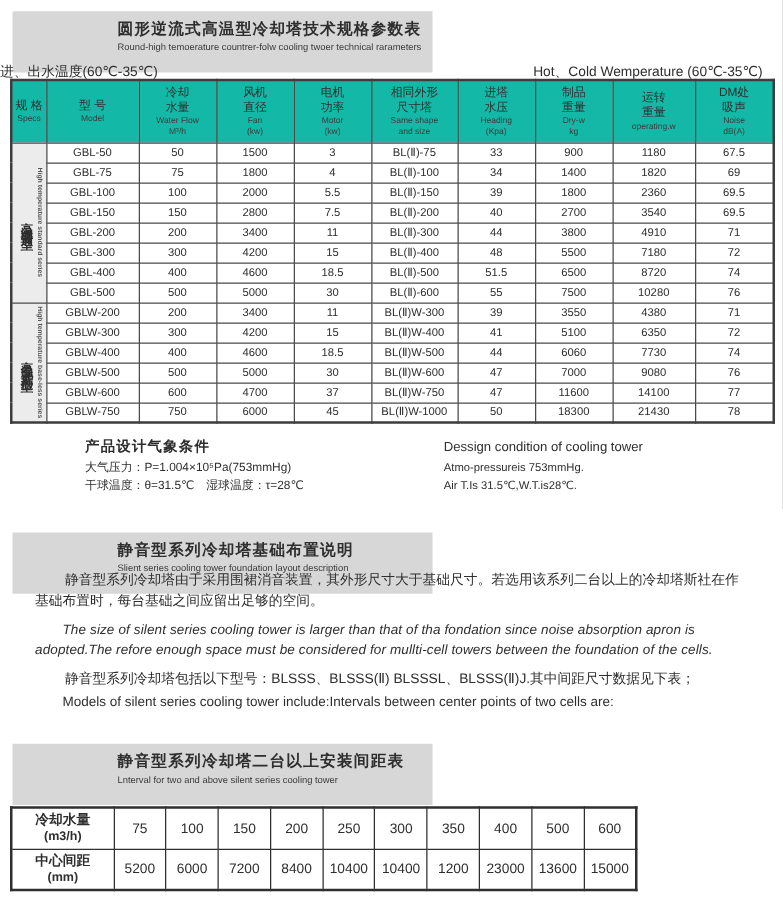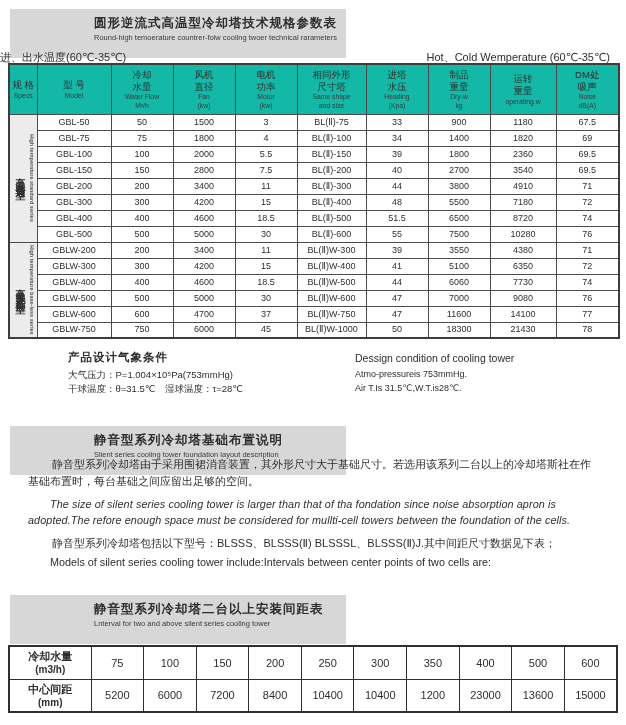--- a/index.html
+++ b/index.html
@@ -38,21 +38,21 @@
 
   
   .paras { position:absolute; top:456px; left:28px; width:572px; }
   .paras p { margin:0; }
   .p1 { font-size:11px; line-height:1.5; text-indent:24px; margin-bottom:7px !important; }
   .p2 { font-size:10.8px; line-height:1.5; text-indent:22px; margin-bottom:7px !important; letter-spacing:0.1px;font-style:italic; }
   .p3 { font-size:11px; line-height:1.5; text-indent:24px; margin-bottom:2px !important; }
   .p4 { font-size:10.8px; line-height:1.5; text-indent:22px; }
 
   
-  .spacing-table { position:absolute; top:645px; left:8px; width:610px; height:68px; border-collapse:collapse; table-layout:fixed; border:2px solid #2f2f2f; }
+  .spacing-table { position:absolute; top:645px; left:8px; width:502px; height:68px; border-collapse:collapse; table-layout:fixed; border:2px solid #2f2f2f; }
   .spacing-table th, .spacing-table td { border:1.5px solid #2f2f2f; text-align:center; vertical-align:middle; height:33px; }
   .spacing-table th { font-size:11px; font-weight:bold; line-height:1.3; }
   .spacing-table th .unit { font-weight:bold; font-size:10px; }
   .spacing-table td { font-size:11px; font-weight:normal; }
 </style>
 </head>
 <body>
 
 <div class="page">
 

